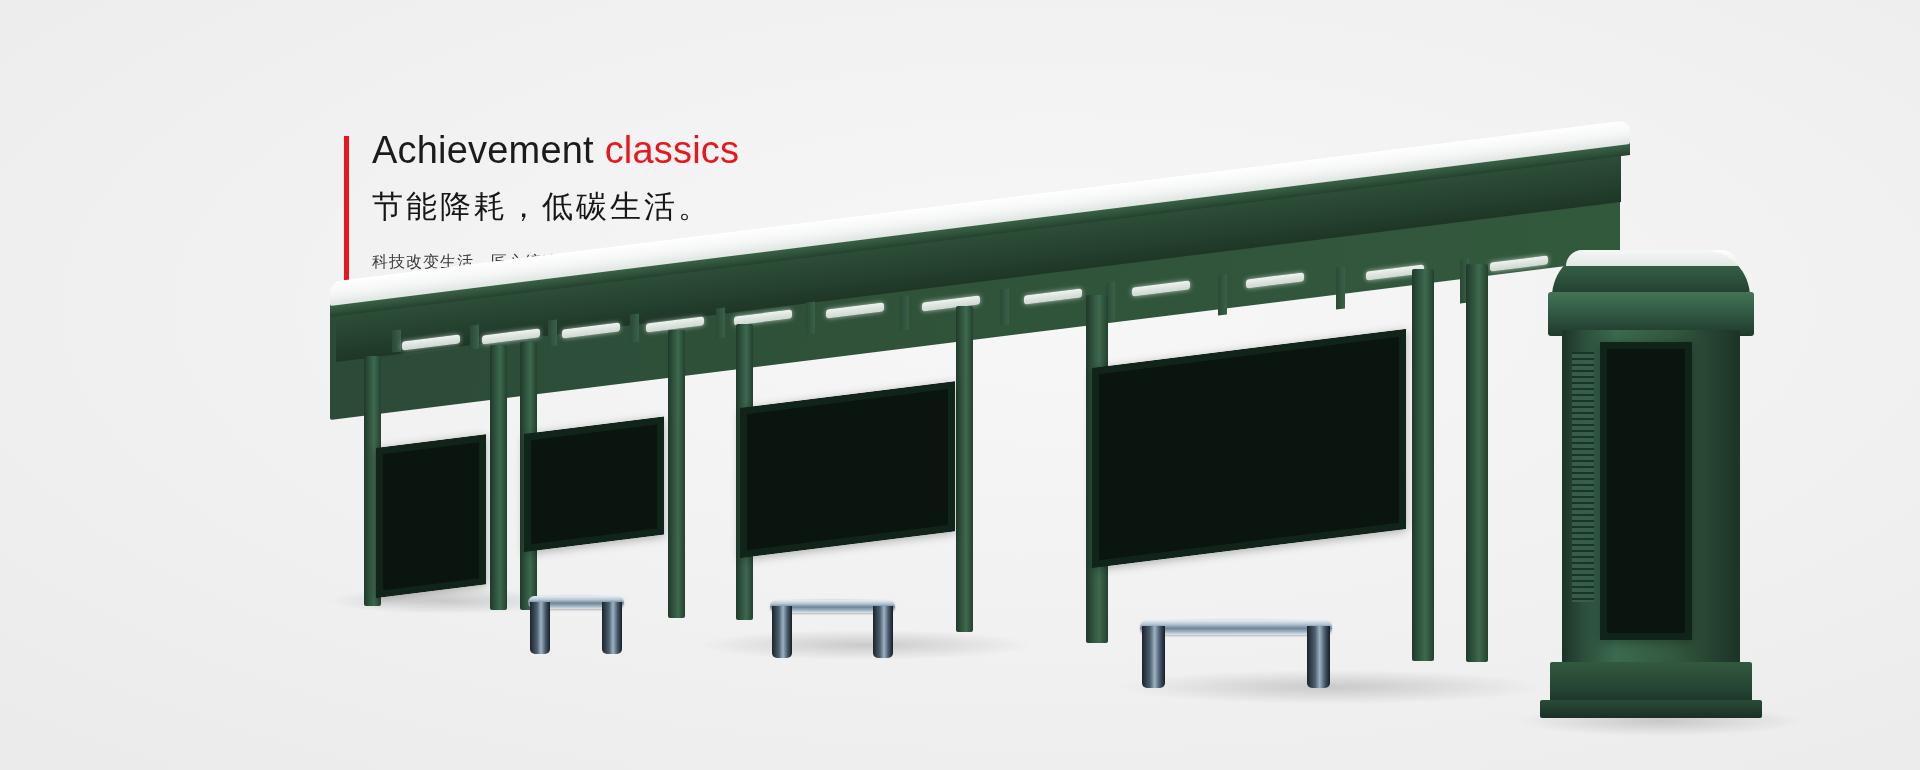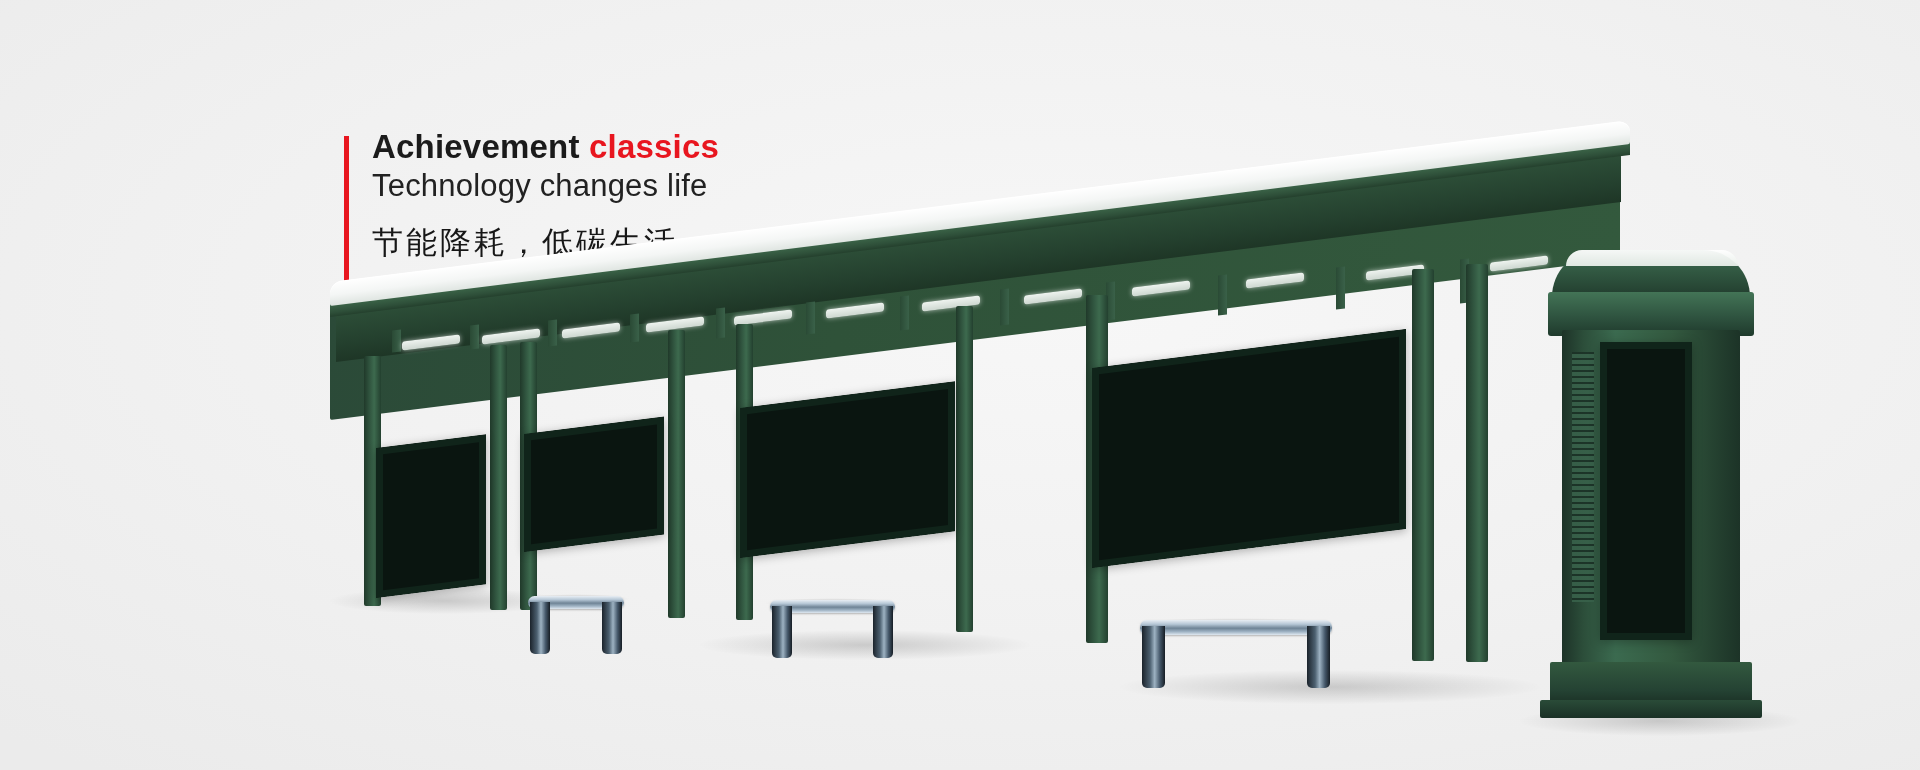--- a/index.html
+++ b/index.html
@@ -19,21 +19,21 @@
 
   
   .headline{
     position:absolute;left:372px;top:130px;width:640px;
   }
   .redbar{
     position:absolute;left:-28px;top:6px;width:5px;height:190px;
     background:#e8161f;
   }
   .h-line1{
-    font-size:33px;font-weight:bold;color:#1b1b1b;letter-spacing:.2px;
+    font-size:38px;font-weight:normal;color:#1b1b1b;letter-spacing:.2px;
     line-height:1.06;white-space:nowrap;
   }
   .h-line1 .accent{color:#e8161f;}
   .h-line2{
     font-size:31px;color:#222;letter-spacing:.2px;line-height:1.25;
     white-space:nowrap;margin-top:2px;font-weight:400;
   }
   .h-line3{
     font-size:31px;color:#171717;letter-spacing:3px;white-space:nowrap;
     margin-top:16px;font-weight:400;
@@ -254,21 +254,20 @@
 
 <div id="stage">
 
   <div class="headline">
     <div class="redbar"></div>
 
     <div class="h-line1">
       <span>Achievement </span><span class="accent">classics</span>
     </div>
 
-    <div class="h-line2">Technology changes life</div>
     <div class="h-line3">节能降耗，低碳生活。</div>
     <div class="h-line4">科技改变生活，匠心缔造品质</div>
   </div>
 
   <div id="shelter">
 
     <div class="ground-shadow" style="left:330px;top:588px;width:230px;height:26px;"></div>
     <div class="ground-shadow" style="left:700px;top:630px;width:330px;height:30px;"></div>
     <div class="ground-shadow" style="left:1120px;top:670px;width:420px;height:34px;"></div>
     <div class="ground-shadow" style="left:1520px;top:706px;width:280px;height:30px;"></div>

